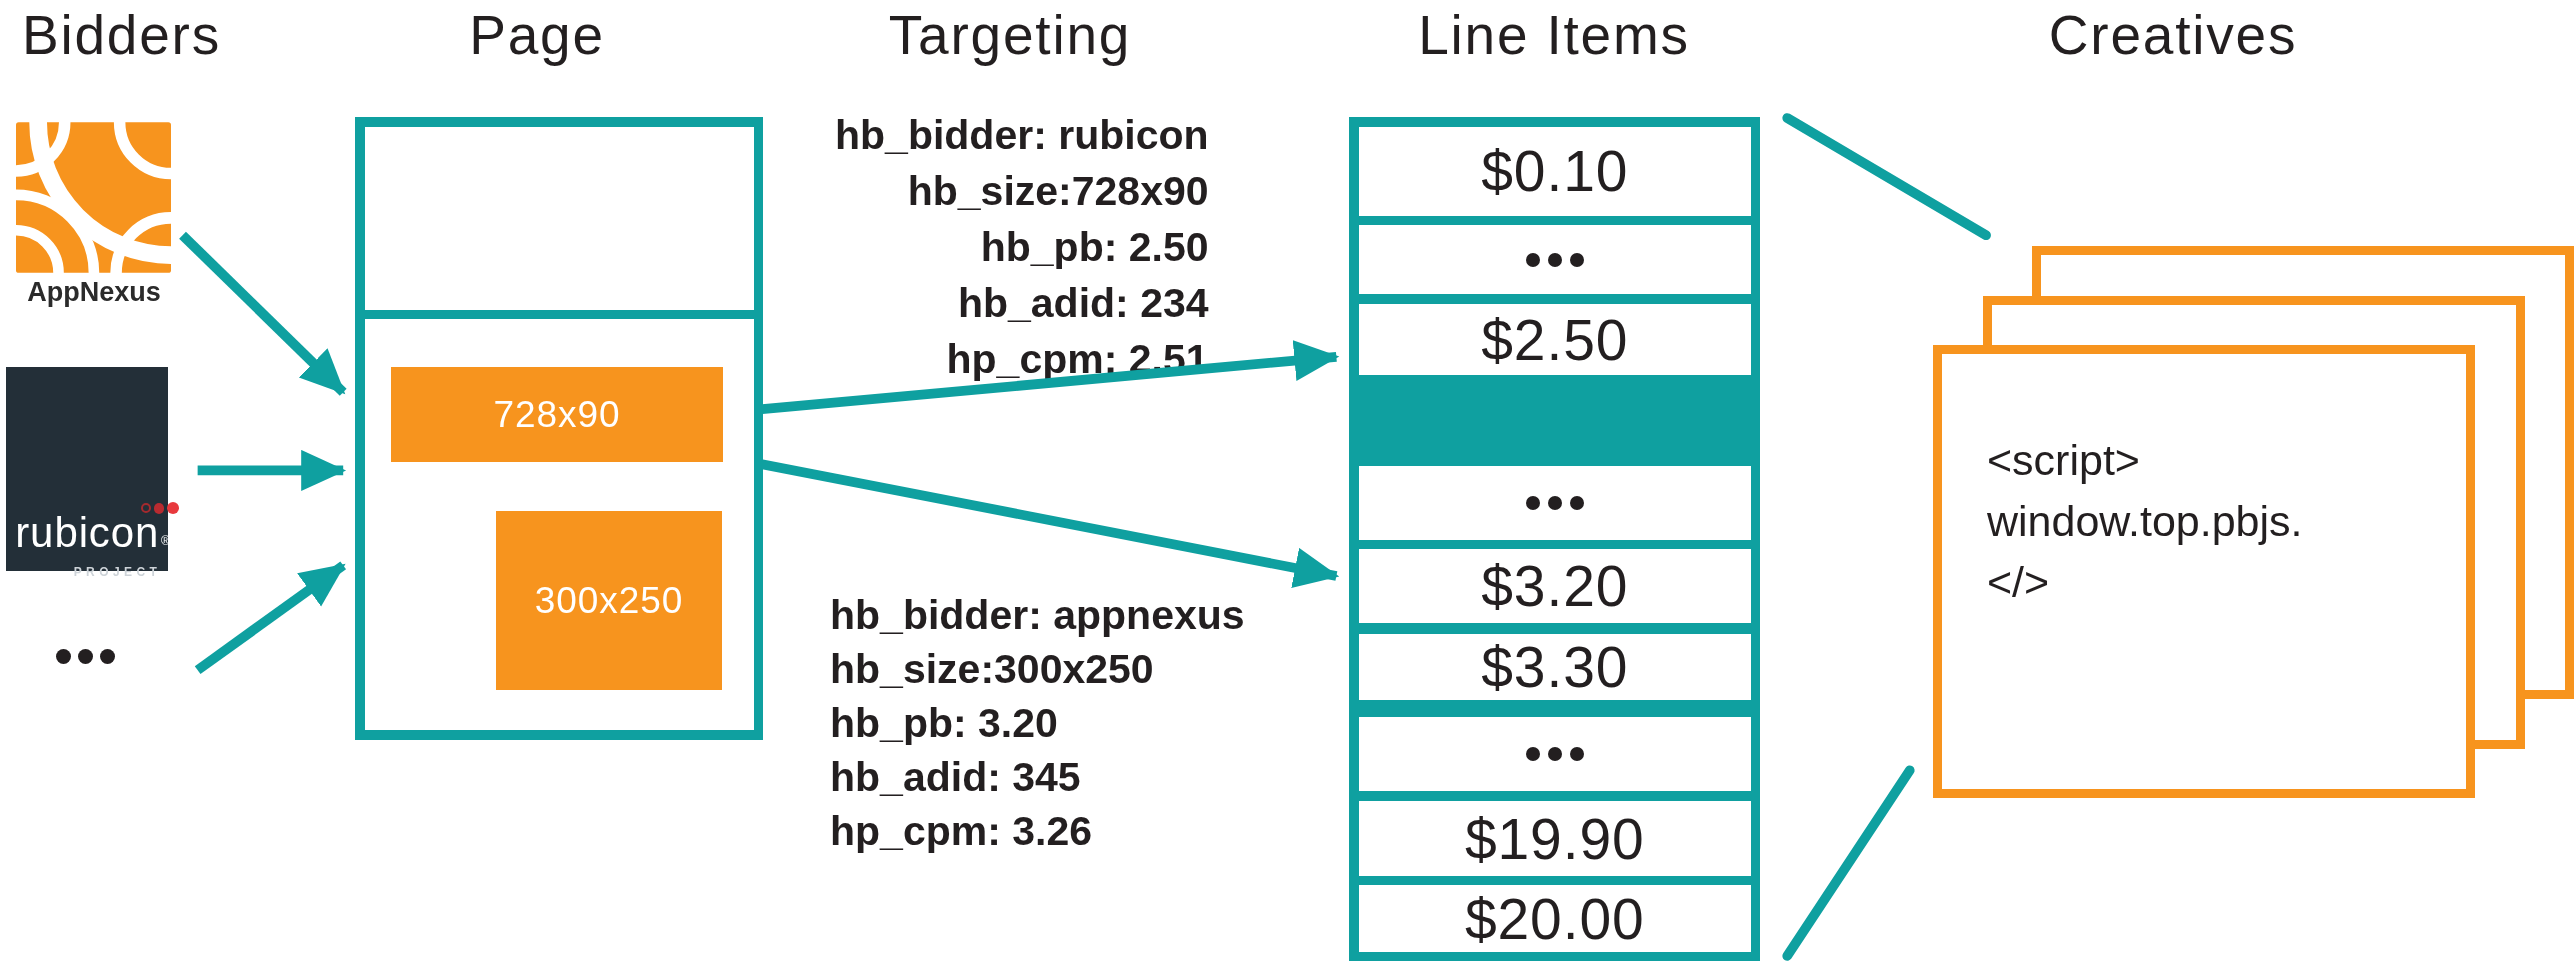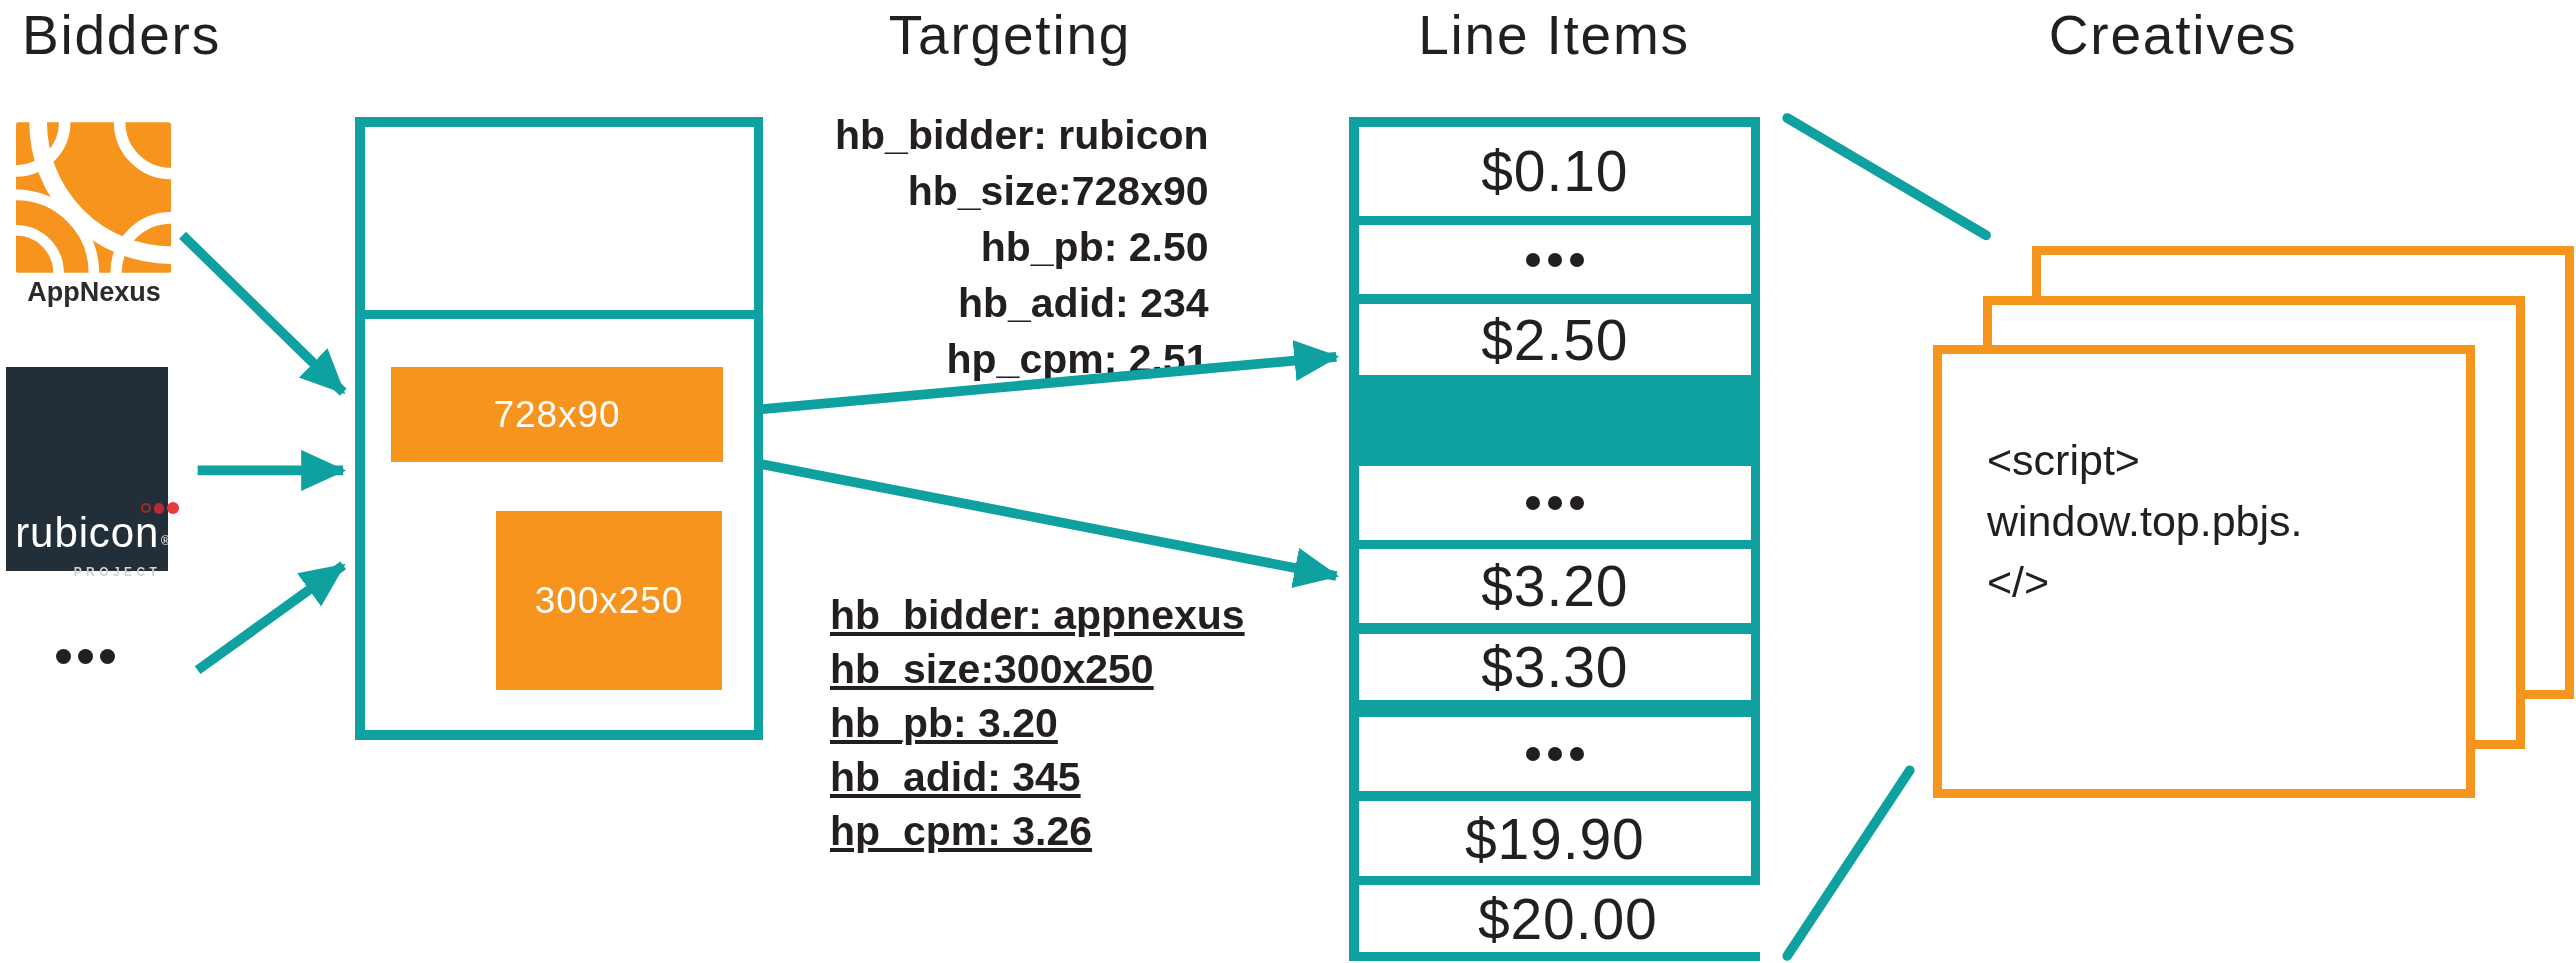--- a/index.html
+++ b/index.html
@@ -30,40 +30,41 @@
   .dots-row{position:absolute;display:flex;align-items:center;gap:7px;}
   .dot{width:15px;height:15px;border-radius:50%;background:var(--ink);}
   
   .pagebox{position:absolute;left:355px;top:117px;width:408px;height:623px;background:var(--teal);}
   .psec{position:absolute;left:9.8px;width:389px;background:#fff;}
   .slot{position:absolute;background:var(--orange);display:flex;align-items:center;justify-content:center;
     color:#fff;font-size:37px;font-weight:400;letter-spacing:0.9px;}
   
   .tblock{position:absolute;font-size:41px;font-weight:700;color:var(--ink);white-space:nowrap;}
   .t-line{height:56px;line-height:56px;text-align:right;}
-  .t-line2{height:54px;line-height:54px;text-decoration:underline;}
+  .t-line2{height:54px;line-height:54px;}
   
   .li-table{position:absolute;left:1349px;top:117px;width:411px;height:844px;background:var(--teal);}
   .li-row{position:absolute;left:9.8px;width:392px;background:#fff;display:flex;align-items:center;justify-content:center;}
   .money{font-size:57px;font-weight:400;color:var(--ink);letter-spacing:0.9px;}
   .li-dots{display:flex;gap:8px;}
   .li-dots .dot{width:14px;height:14px;}
   
   .card{position:absolute;width:542px;height:453px;box-sizing:border-box;border:9.8px solid var(--orange);background:#fff;}
   .script-text{position:absolute;left:1987px;top:430px;font-size:43px;font-weight:400;color:var(--ink);white-space:pre;}
   .s-line{height:61px;line-height:61px;}
   
   .overlay{position:absolute;left:0;top:0;pointer-events:none;}
 </style>
 </head>
 <body>
 
 <div id="stage">
 
   <div class="col-title" style="left:0px;width:243px">Bidders</div>
+  <div class="col-title" style="left:404px;width:266px">Page</div>
   <div class="col-title" style="left:868px;width:284px">Targeting</div>
   <div class="col-title" style="left:1394px;width:320px">Line Items</div>
   <div class="col-title" style="left:2022px;width:302px">Creatives</div>
 
   <div class="appnexus-logo">
     <svg width="155" height="151" viewBox="0 0 175 170">
       <rect x="0" y="0" width="175" height="170" rx="3" fill="#F7941E"></rect>
       <g fill="none" stroke="#fff">
         <circle cx="0" cy="0" r="55" stroke-width="13"></circle>
         <circle cx="175" cy="0" r="58" stroke-width="13"></circle>
@@ -148,21 +149,21 @@
       <div class="li-row" style="top: 600px; height: 74px;">
         <div class="li-dots">
           <span class="dot"></span>
           <span class="dot"></span>
           <span class="dot"></span>
         </div>
       </div>
       <div class="li-row" style="top: 684px; height: 75px;">
         <span class="money">$19.90</span>
       </div>
-      <div class="li-row" style="top: 768px; height: 67px; padding-left: 13px;">
+      <div class="li-row" style="top: 768px; height: 67px;">
         <span class="money">$20.00</span>
       </div>
     </div>
 
   <div class="card" style="left:2032px;top:246px"></div>
   <div class="card" style="left:1983px;top:296px"></div>
   <div class="card" style="left:1933px;top:345px"></div>
   <div class="script-text"><div class="s-line">&lt;script&gt;</div><div class="s-line">window.top.pbjs.</div><div class="s-line">&lt;/&gt;</div></div>
 
   <svg class="overlay" width="2576" height="963" viewBox="0 0 2901 1085">

